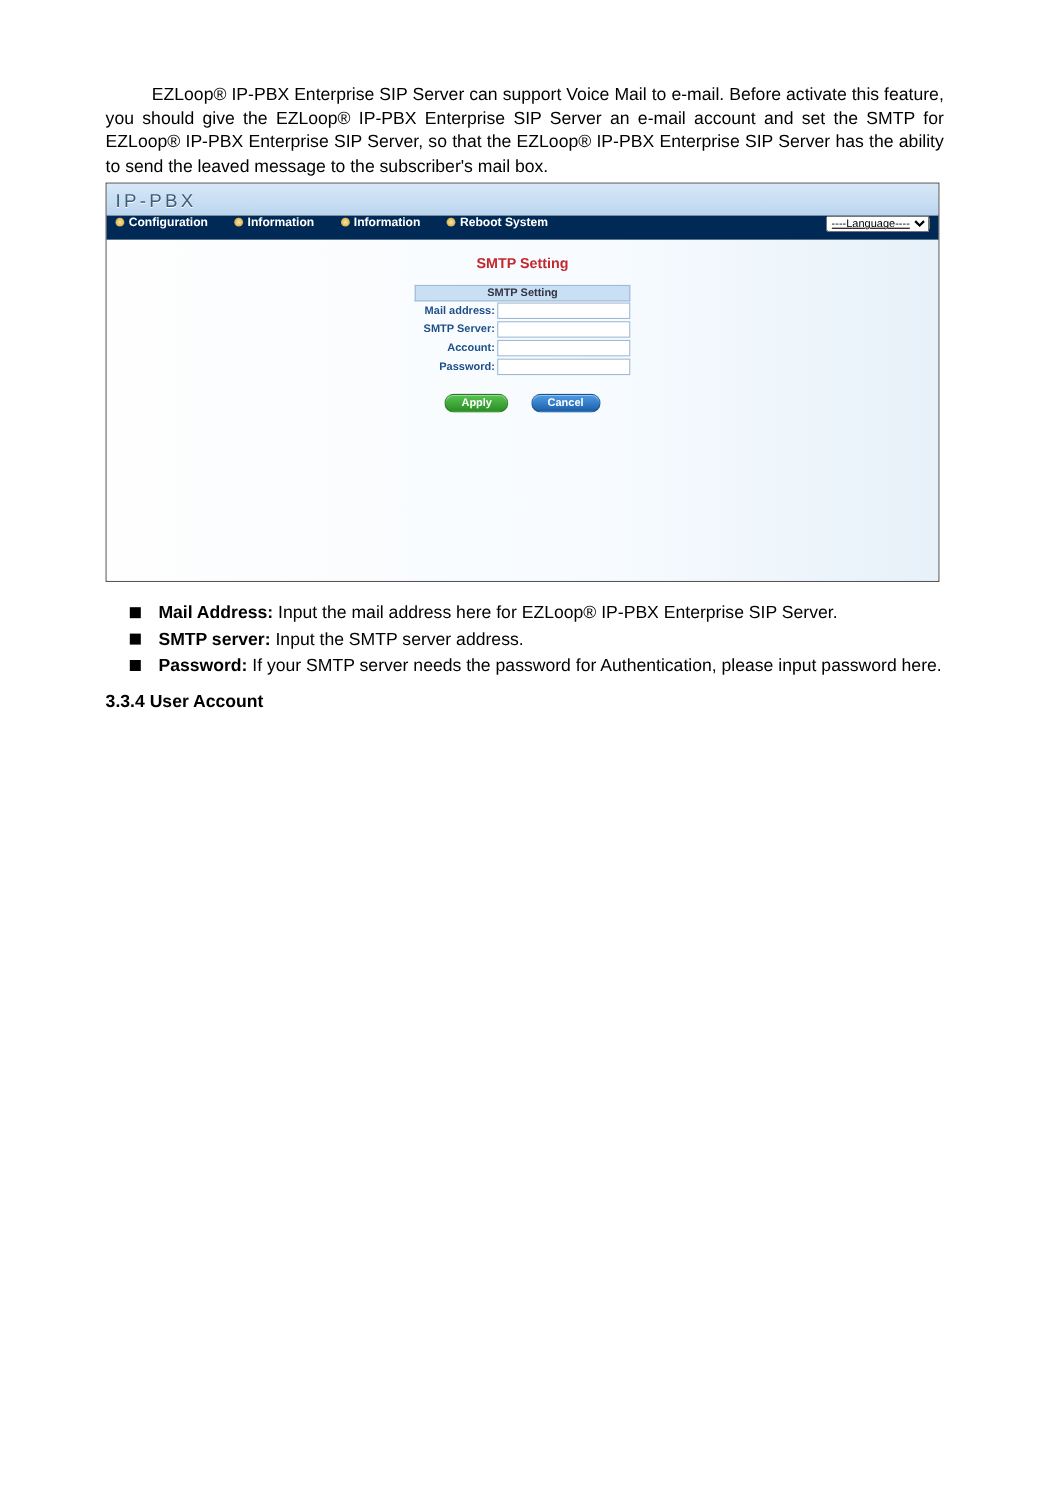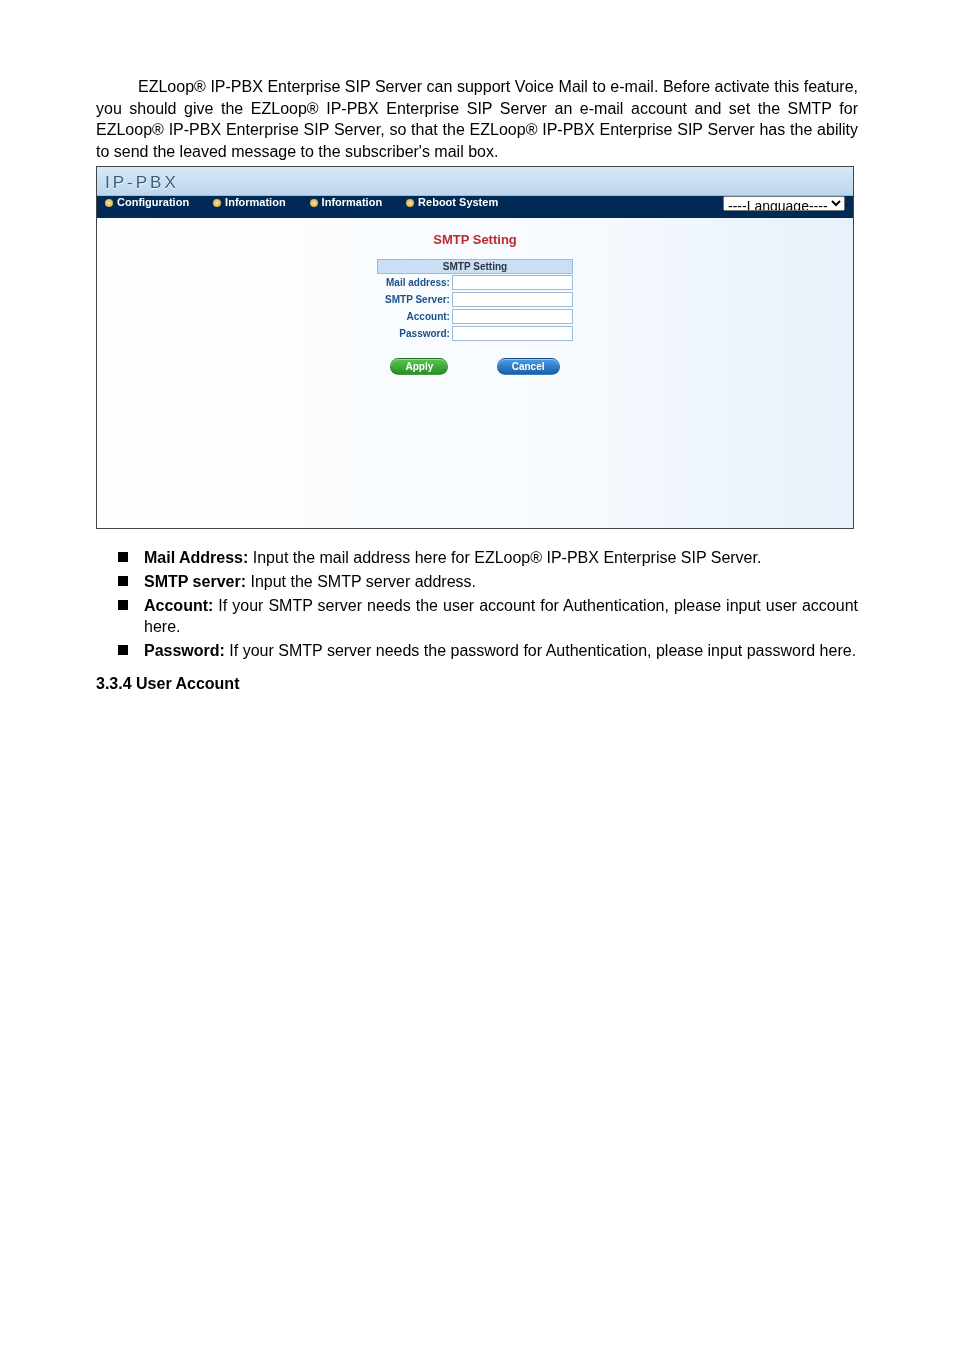--- a/index.html
+++ b/index.html
@@ -62,22 +62,23 @@
   .ss-nav .bullet {
     display:inline-block;
     width:8px;height:8px;border-radius:50%;
     background: radial-gradient(#ffe7a8,#c79a2b);
     margin-right:4px;
     vertical-align:middle;
   }
   .ss-nav .navitem { white-space:nowrap; }
   .ss-nav .spacer { flex:1; }
   .ss-nav select.lang {
-    font-size:14px;
+    font-size:10px;
     height:15px;
+    text-decoration:underline;
   }
   .ss-body {
     height:310px;
     background: linear-gradient(to right, #fefefe 0%, #f7fbff 60%, #e7f1f9 100%);
     position:relative;
   }
   .ss-title {
     text-align:center;
     font-weight:bold;
     color:#c2282d;
@@ -118,21 +119,21 @@
     text-align:center;
     margin-top:14px;
   }
   .pillbtn {
     display:inline-block;
     color:#fff;
     font-size:10px;
     font-weight:bold;
     padding:2px 14px;
     border-radius:10px;
-    margin:0 22px;
+    margin:0 8px;
     border:1px solid rgba(0,0,0,0.2);
     box-shadow: inset 0 1px 0 rgba(255,255,255,0.4);
   }
   .pill-apply { background: linear-gradient(#59c452,#2a8f25); }
   .pill-cancel { background: linear-gradient(#4f9de6,#1b5ea8); }
 
   ul.square {
     list-style:none;
     padding-left:22px;
     margin:8px 0 14px 0;
@@ -202,19 +203,18 @@
     <div class="ss-buttons">
       <span class="pillbtn pill-apply">Apply</span>
       <span class="pillbtn pill-cancel">Cancel</span>
     </div>
   </div>
 </div>
 
 <ul class="square">
   <li><b>Mail Address:</b><span> Input the mail address here for EZLoop® IP-PBX Enterprise SIP Server.</span></li>
   <li><b>SMTP server:</b><span> Input the SMTP server address.</span></li>
-  <li><b>Account:</b><span> If your SMTP server needs the user account for Authentication, please input user account here.</span></li>
   <li><b>Password:</b><span> If your SMTP server needs the password for Authentication, please input password here.</span></li>
 </ul>
 
 <div class="section-heading">3.3.4 User Account</div>
 
 </div>
 
 </body></html>

